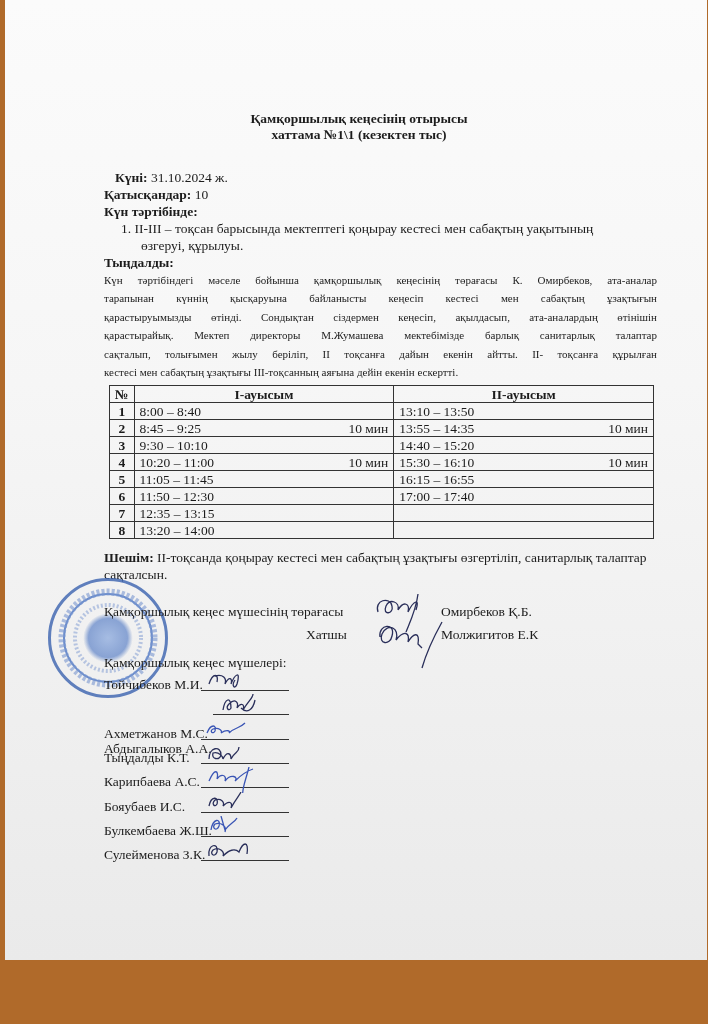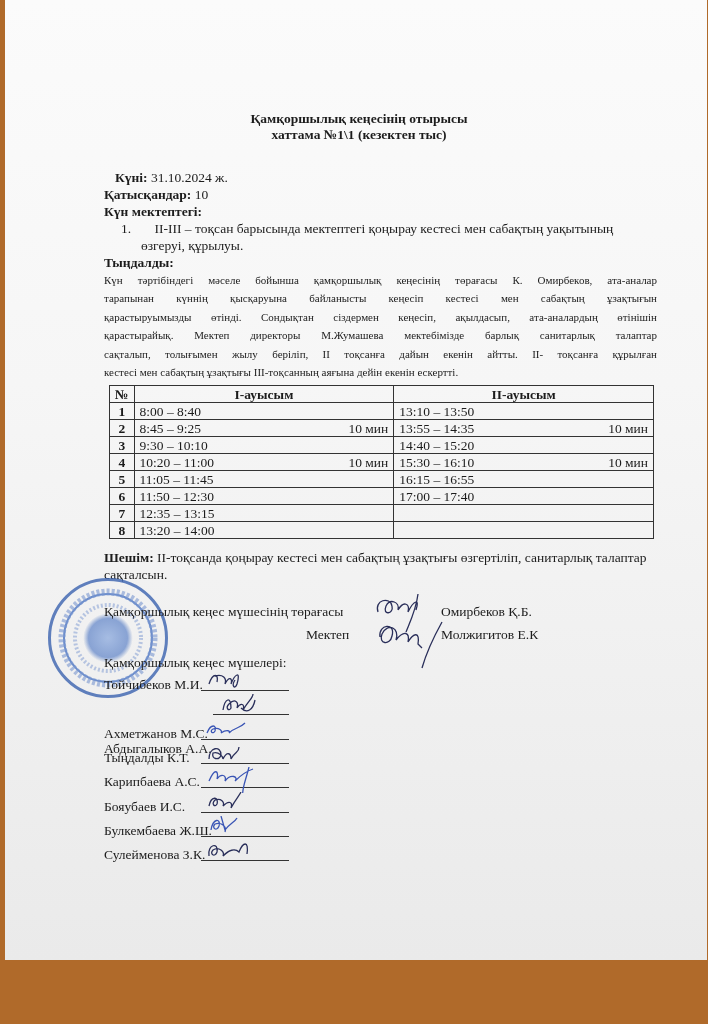--- a/index.html
+++ b/index.html
@@ -70,24 +70,24 @@
   <div class="title l2">хаттама №1\1 (кезектен тыс)</div>
 
   <div class="line" style="top:169px;left:110px">
     <span class="b">Күні:</span>
     <span>31.10.2024 ж.</span>
   </div>
   <div class="line" style="top:186px;left:99px">
     <span class="b">Қатысқандар:</span>
     <span>10</span>
   </div>
-  <div class="line b" style="top:203px;left:99px">Күн мектептегі:</div>
+  <div class="line b" style="top:203px;left:99px">Күн тәртібінде:</div>
   <div class="line" style="top:220px;left:116px">
     <span>1.</span>
-    <span style="margin-left:20px">ІІ-ІІІ – тоқсан барысында мектептегі қоңырау кестесі мен сабақтың уақытының</span>
+    <span style="margin-left:0">ІІ-ІІІ – тоқсан барысында мектептегі қоңырау кестесі мен сабақтың уақытының</span>
   </div>
   <div class="line" style="top:237px;left:136px">өзгеруі, құрылуы.</div>
 
   <div class="line b" style="top:254px;left:99px">Тыңдалды:</div>
   <div class="para" style="top:271px;left:99px">
     <span class="row">Күн тәртібіндегі мәселе бойынша қамқоршылық кеңесінің төрағасы К. Омирбеков, ата-аналар</span>
     <span class="row">тарапынан күннің қысқаруына байланысты кеңесіп кестесі мен сабақтың ұзақтығын</span>
     <span class="row">қарастыруымызды өтінді. Сондықтан сіздермен кеңесіп, ақылдасып, ата-аналардың өтінішін</span>
     <span class="row">қарастырайық. Мектеп директоры М.Жумашева мектебімізде барлық санитарлық талаптар</span>
     <span class="row">сақталып, толығымен жылу беріліп, ІІ тоқсанға дайын екенін айтты. ІІ- тоқсанға құрылған</span>
@@ -203,21 +203,21 @@
   <div class="stamp" style="left:43px">
     <svg class="ring-text" viewBox="0 0 114 114">
       <circle cx="57" cy="57" r="46" fill="none" stroke="#5b80c8" stroke-width="7" stroke-dasharray="3 2" opacity="0.6"></circle>
       <circle cx="57" cy="57" r="33" fill="none" stroke="#5b80c8" stroke-width="4" stroke-dasharray="2 2" opacity="0.5"></circle>
     </svg>
     <div class="emblem"></div>
   </div>
 
   <div class="line" style="top:603px;left:99px">Қамқоршылық кеңес мүшесінің төрағасы</div>
   <div class="line" style="top:603px;left:436px">Омирбеков  Қ.Б.</div>
-  <div class="line" style="top:626px;left:301px">Мектеп</div>
+  <div class="line" style="top:626px;left:301px">Хатшы</div>
   <div class="line" style="top:626px;left:436px">Молжигитов Е.К</div>
 
   <svg class="sig" style="left:365px;top:592px" width="75" height="80" viewBox="0 0 75 80">
     <path d="M8 20 C4 8 20 4 22 14 C24 22 12 24 16 14 C20 6 30 10 28 18 C34 8 40 12 38 20 C44 8 50 6 46 18 M48 2 C46 18 40 30 36 40" fill="none" stroke="#2a2f5a" stroke-width="1.3"></path>
     <path d="M10 45 C8 32 26 30 22 44 C20 54 8 52 12 42 C18 30 30 36 26 48 C34 38 40 40 38 50 C44 40 50 40 48 52 L52 56 M72 30 C62 48 56 62 52 76" fill="none" stroke="#2a2f5a" stroke-width="1.3"></path>
   </svg>
 
   <div class="line" style="top:654px;left:99px">Қамқоршылық кеңес мүшелері:</div>
   <div id="members">
       <div>

